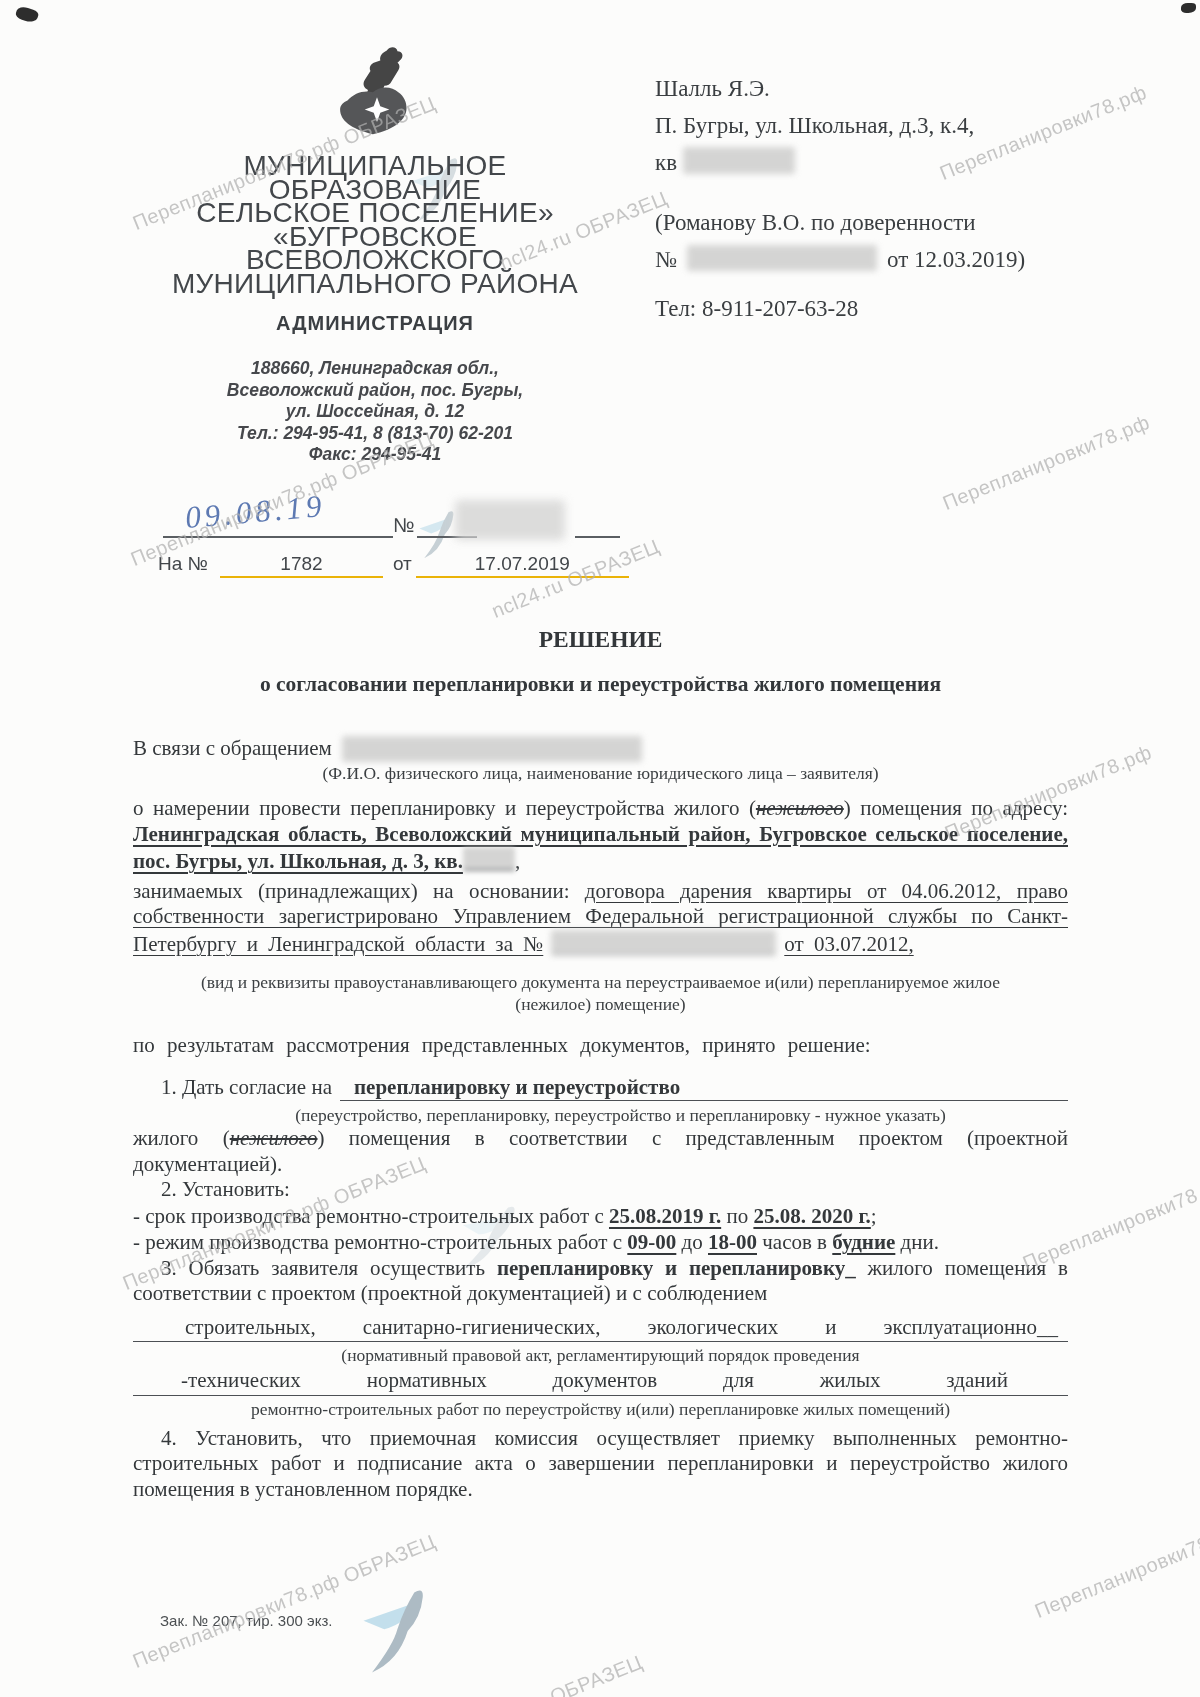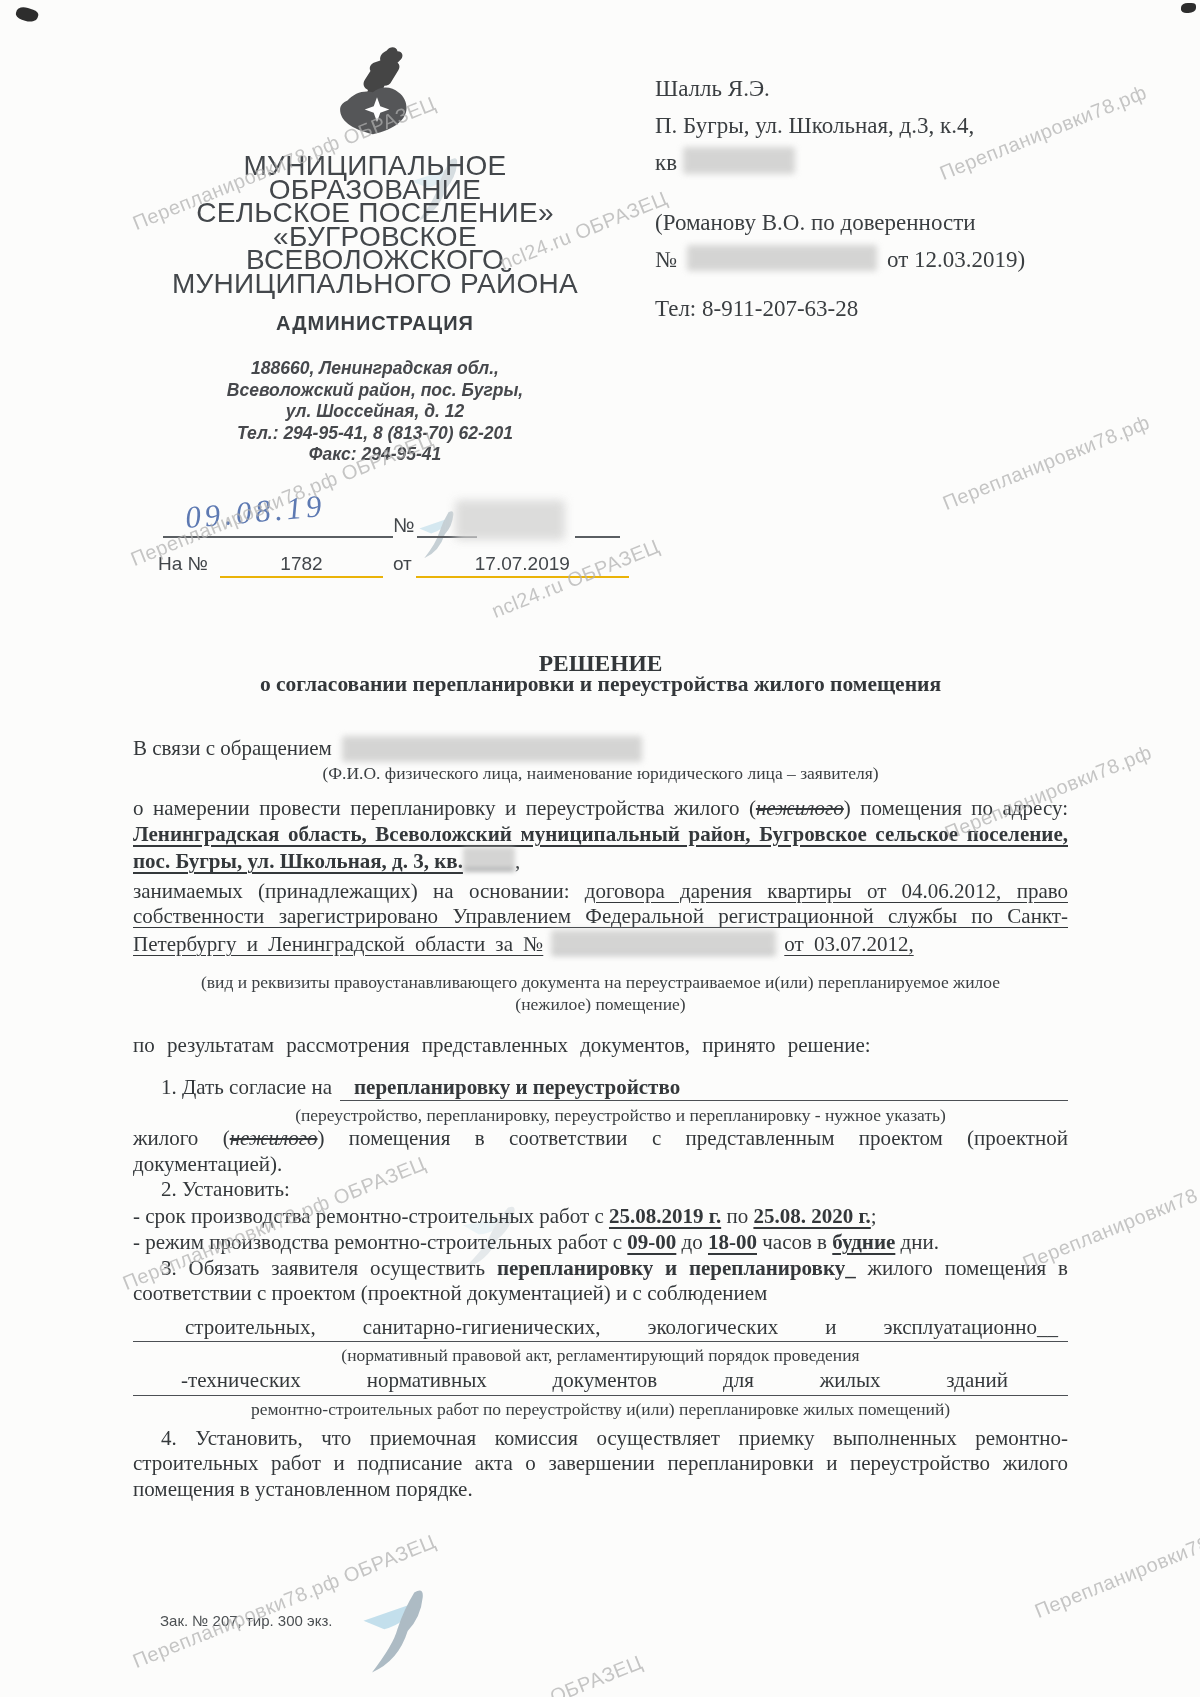--- a/index.html
+++ b/index.html
@@ -45,21 +45,21 @@
   .addressee .gap1{height:23px;}
   .addressee .gap2{height:12px;}
   .redact{display:inline-block;background:#c6c6c5;filter:blur(3px);opacity:.72;border-radius:2px;
           vertical-align:-4px;}
   .redact.r-kv{width:112px;height:27px;}
   .redact.r-att{width:190px;height:26px;margin:0 10px;}
   .redact.r-name{width:300px;height:26px;margin-left:10px;}
   .redact.r-kv2{width:52px;height:22px;vertical-align:-3px;border-bottom:2px solid #4c5054;filter:blur(2.5px);}
   .redact.r-reg{width:225px;height:24px;margin:0 8px;vertical-align:-4px;border-bottom:1.8px solid #4c5054;filter:blur(3px);}
   
-  .title{left:133px;top:650px;width:935px;text-align:center;font-weight:bold;font-size:23.5px;z-index:2;
+  .title{left:133px;top:626px;width:935px;text-align:center;font-weight:bold;font-size:23.5px;z-index:2;
          color:#33373a;}
   .subtitle{left:133px;top:672px;width:935px;text-align:center;font-weight:bold;font-size:21.5px;z-index:2;
          color:#33373a;}
   .body{left:133px;top:736px;width:935px;font-size:21px;line-height:25.5px;z-index:2;text-align:justify;}
   .body p{margin:0;}
   .cap{font-size:17.5px;line-height:22px;text-align:center;color:#3c4043;}
   .bu{font-weight:bold;text-decoration:underline;text-decoration-thickness:1.6px;text-underline-offset:4px;}
   .un{text-decoration:underline;text-decoration-thickness:1.4px;text-underline-offset:4px;}
   .strike{font-style:italic;text-decoration:line-through;text-decoration-thickness:1.5px;}
   .intro-row{display:flex;align-items:flex-start;}

